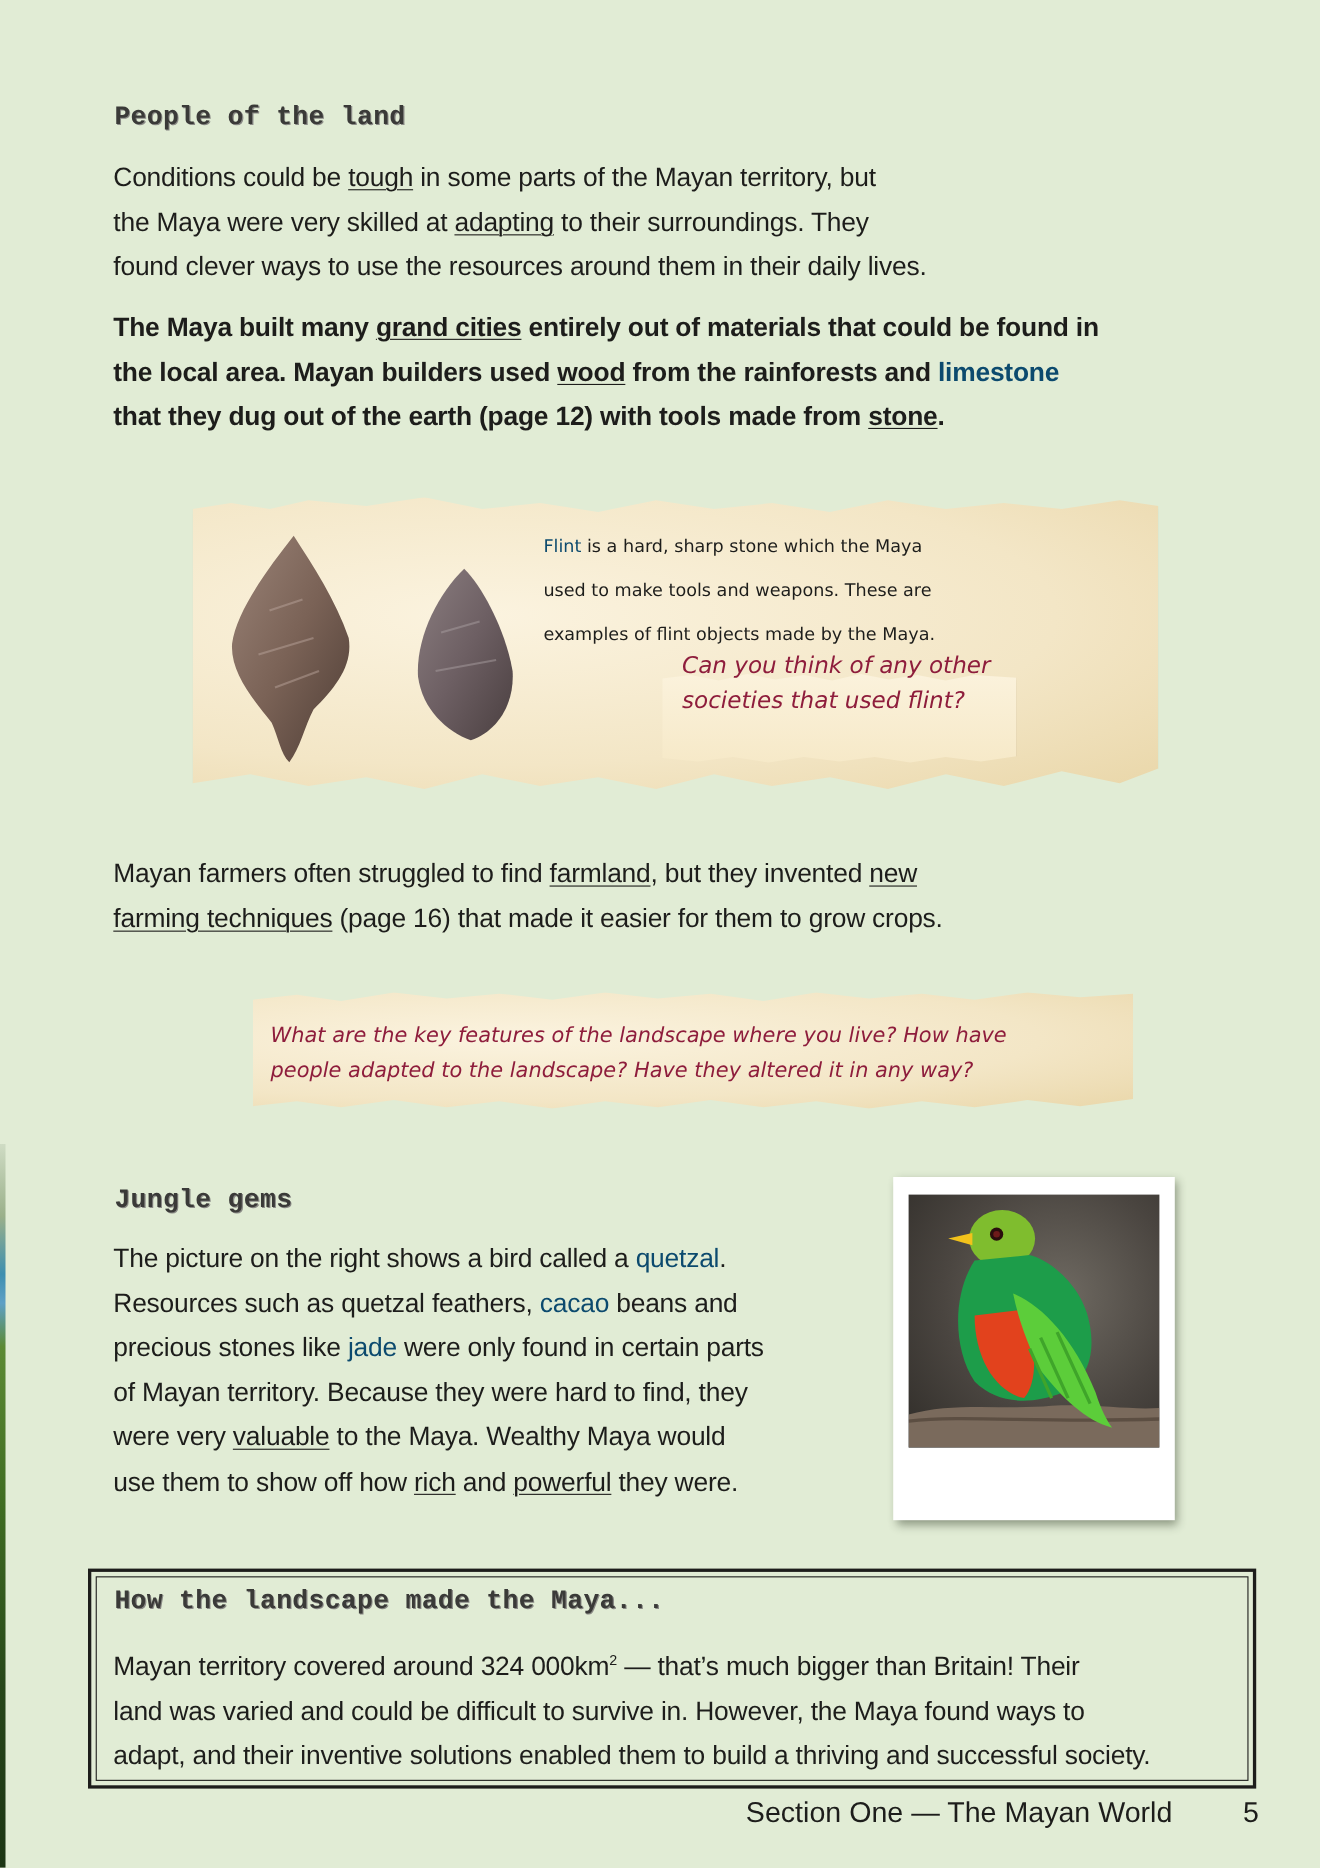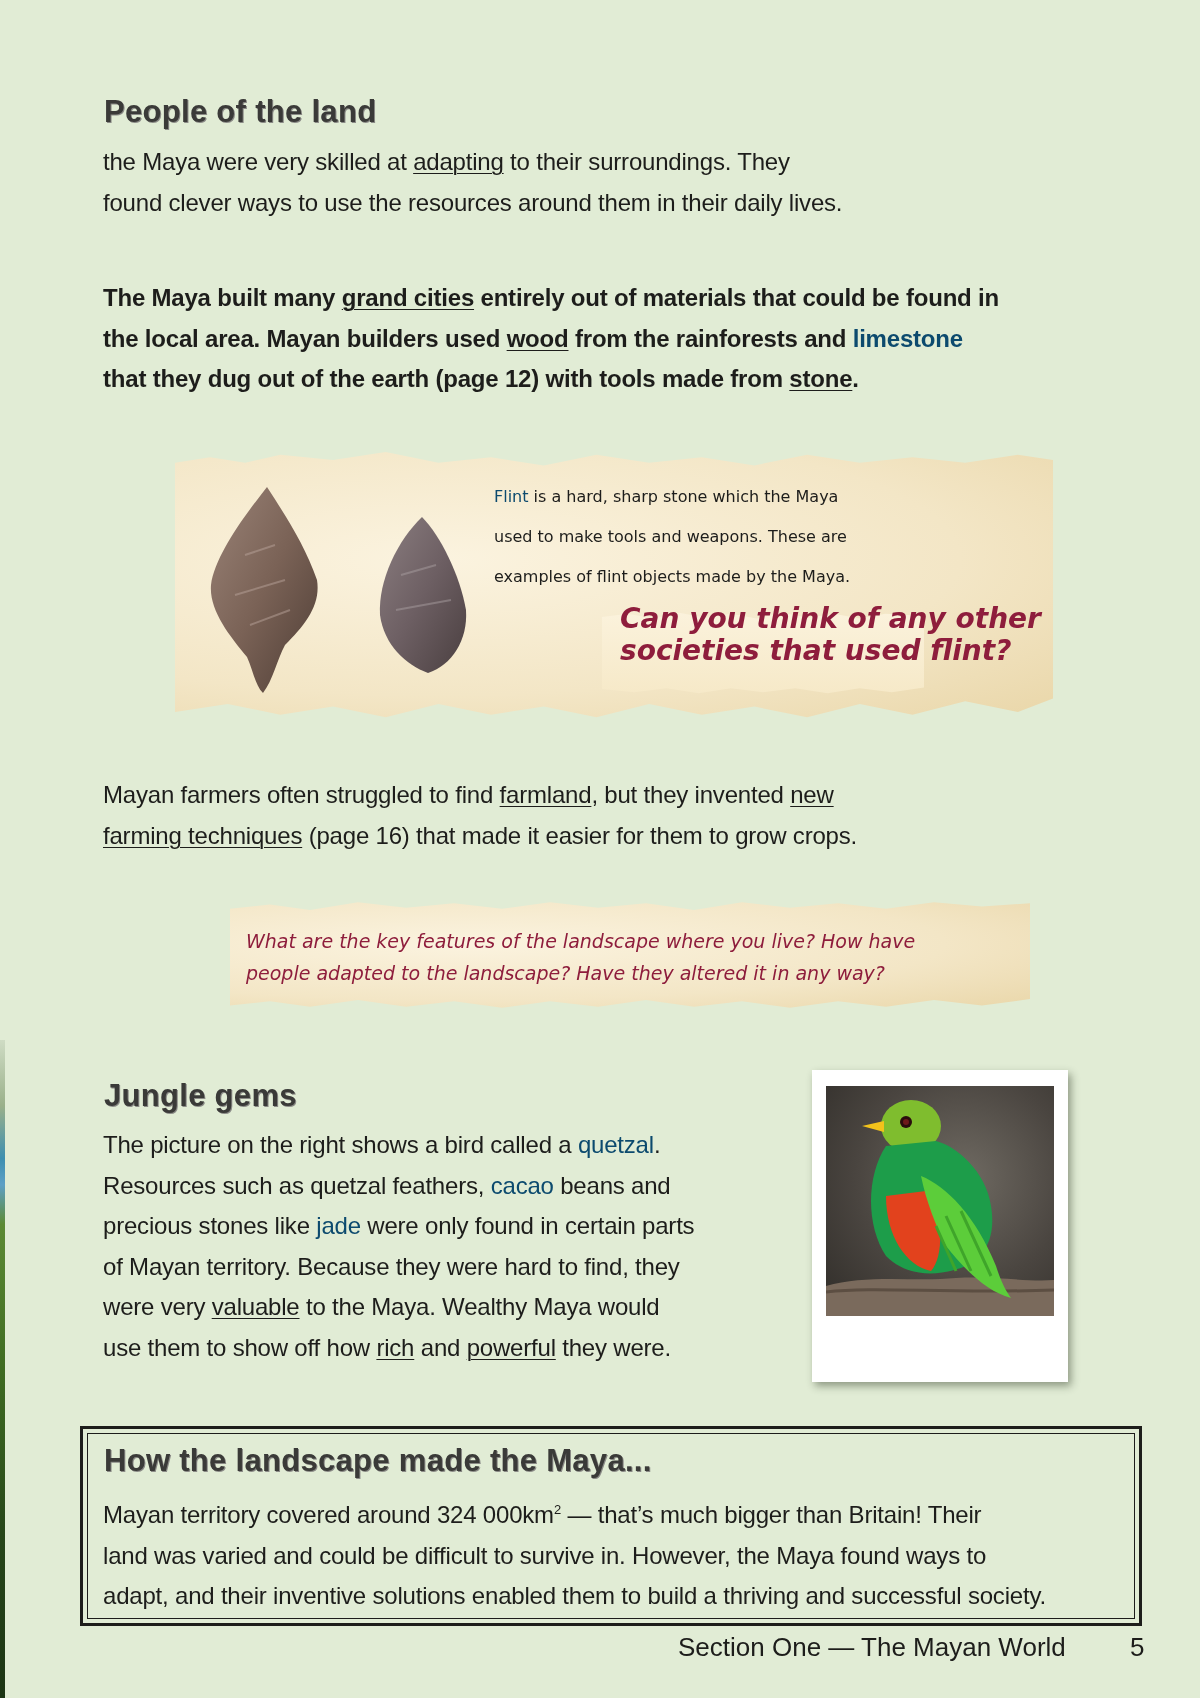--- a/index.html
+++ b/index.html
@@ -8,22 +8,22 @@
       background: #e1ecd5;
       font-family: "Liberation Sans", sans-serif;
       color: #1d1d1b;
     }
     .edge-strip {
       position: absolute; left: 0; top: 1040px; width: 5px; height: 658px;
       background: linear-gradient(180deg, #cfdcc4 0%, #9ab08a 10%, #3d8fb0 18%, #5ea0c6 22%, #5c8a34 28%, #3f6c22 50%, #27471a 75%, #1c3514 100%);
     }
     .heading {
       position: absolute; left: 104px;
-      font-family: Liberation Sans, sans-serif; font-weight: bold;
-      font-size: 31px; color: #3a3a38; letter-spacing: 0.3px;
+      font-family: Liberation Mono, monospace; font-weight: bold;
+      font-size: 24px; color: #3a3a38; letter-spacing: 0.3px;
       text-shadow: 1px 1px 0 #8a8a86;
     }
     .para {
       position: absolute; left: 103px;
       font-family: "Liberation Sans", sans-serif;
       font-size: 24px; line-height: 40.5px; color: #1d1d1b;
       white-space: nowrap; letter-spacing: -0.2px;
     }
     .line { display: block; }
     .u { text-decoration: underline; text-underline-offset: 3px; text-decoration-thickness: 1px; }
@@ -51,21 +51,21 @@
     .note-flint { left: 602px; top: 612px; width: 322px; height: 82px; }
     .hand {
       font-family: "DejaVu Sans", sans-serif;
       font-size: 16px; line-height: 40px; color: #1d1d1b; white-space: nowrap;
     }
     .hand-q {
       font-family: "DejaVu Sans", sans-serif; font-style: italic;
       color: #8e1d3c; white-space: nowrap;
     }
     .flint-text { position: absolute; left: 494px; top: 477px; }
-    .flint-q { position: absolute; left: 620px; top: 603px; font-size: 28px; line-height: 32px; font-weight: bold; }
+    .flint-q { position: absolute; left: 620px; top: 589px; font-size: 21px; line-height: 32px; }
     .question-text { position: absolute; left: 246px; top: 925px; font-size: 19px; line-height: 32px; }
 
     .arrowhead { position: absolute; }
 
     .polaroid {
       position: absolute; left: 812px; top: 1070px; width: 256px; height: 312px;
       background: #ffffff;
       box-shadow: 3px 4px 8px rgba(40,50,30,0.45);
     }
     .photo {
@@ -88,20 +88,21 @@
     }
     sup { font-size: 13px; }
   </style>
 </head>
 <body>
 
 <div class="edge-strip"></div>
 
 <div class="heading" style="top:94px;">People of the land</div>
 <div class="para" style="top:142px;">
+    <span class="line"><span>Conditions could be </span><span class="u">tough</span><span> in some parts of the Mayan territory, but</span></span>
     <span class="line"><span>the Maya were very skilled at </span><span class="u">adapting</span><span> to their surroundings.  They</span></span>
     <span class="line"><span>found clever ways to use the resources around them in their daily lives.</span></span>
   </div>
 <div class="para" style="top:278px;font-weight:bold;">
     <span class="line"><span>The Maya built many </span><span class="u">grand cities</span><span> entirely out of materials that could be found in</span></span>
     <span class="line"><span>the local area.  Mayan builders used </span><span class="u">wood</span><span> from the rainforests and </span><span class="hl">limestone</span></span>
     <span class="line"><span>that they dug out of the earth (page 12) with tools made from </span><span class="u">stone</span><span>.</span></span>
   </div>
 
 <div class="paper paper-flint"></div>

